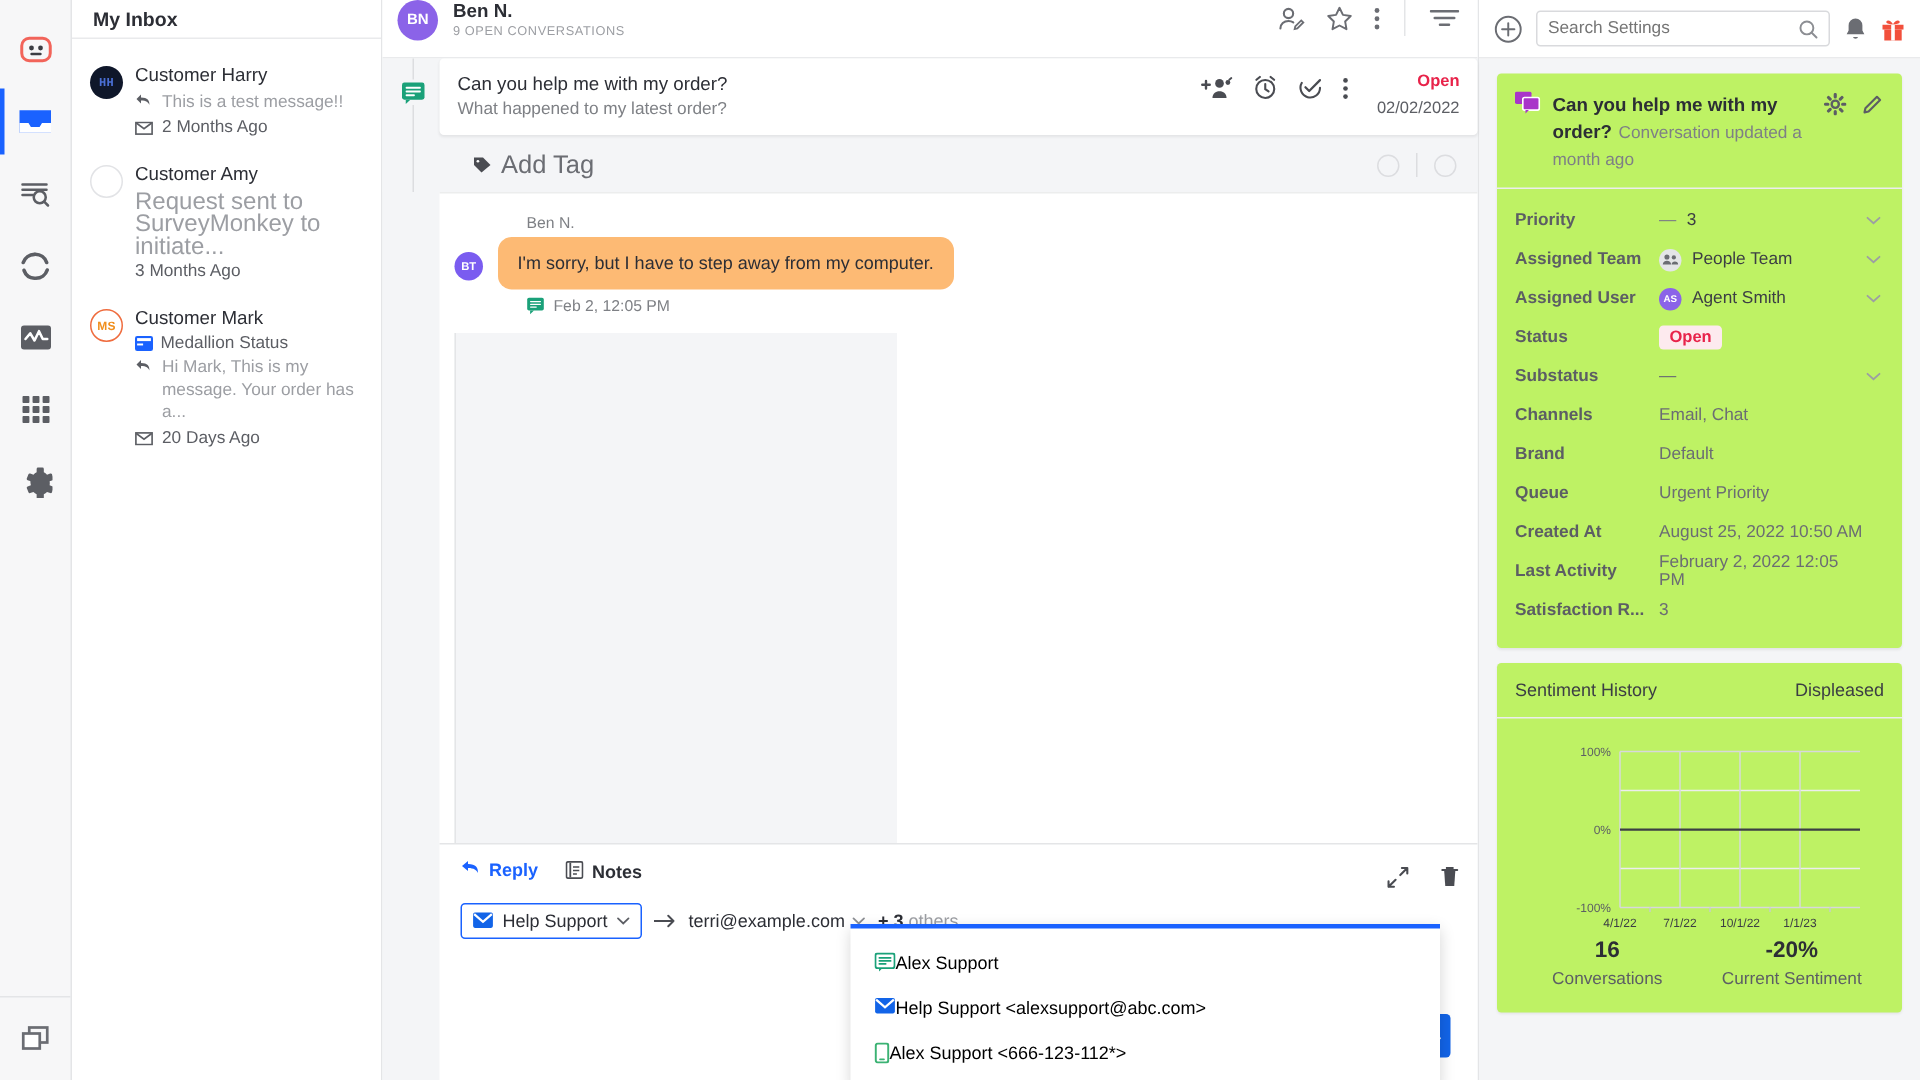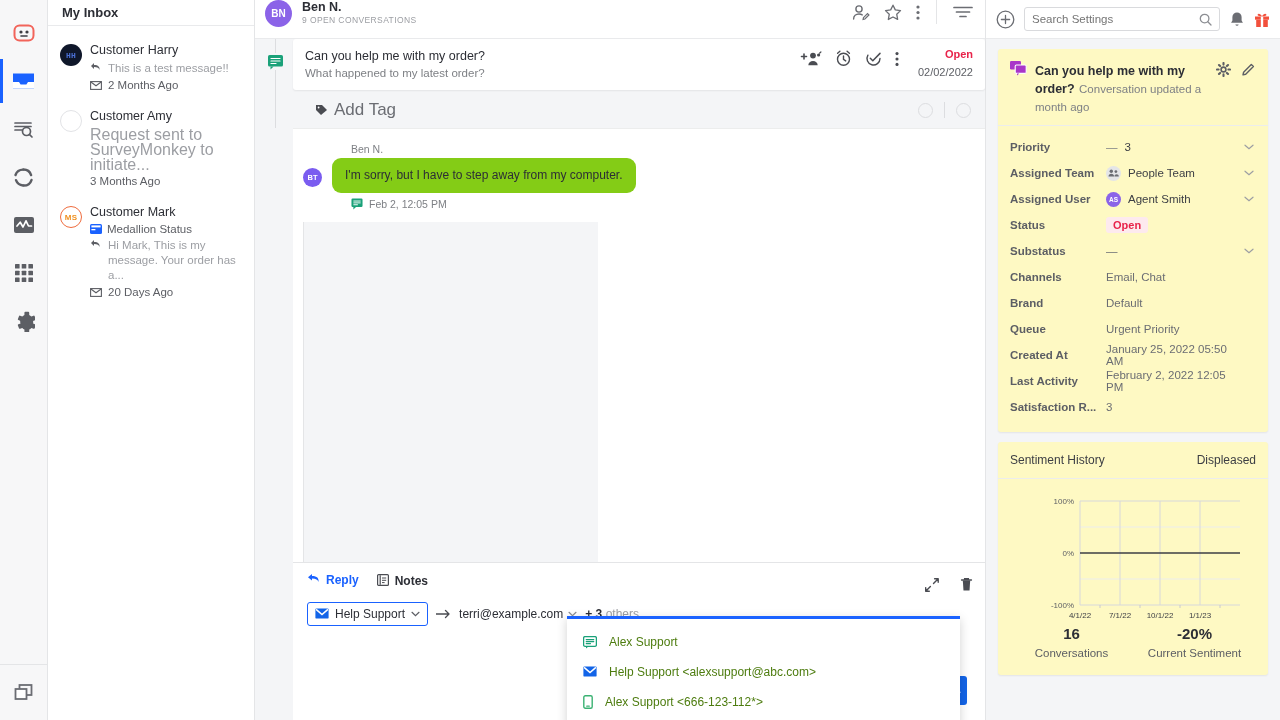--- a/index.html
+++ b/index.html
@@ -121,21 +121,21 @@
   .bubble-line.right { justify-content: flex-end; }
   .mini-av {
     width: 19px; height: 19px; border-radius: 50%; color: #fff; font-size: 7.5px; font-weight: bold;
     display: flex; align-items: center; justify-content: center; flex: 0 0 19px;
   }
   .mini-av.bt { background: #7a5cf0; margin-right: 10px; margin-top: 10px; }
   .bubble {
     border-radius: 9px; padding: 9px 13px; font-size: 12px; line-height: 17px;
     max-width: 470px; color: #2c2e35; white-space: pre-line;
   }
-  .b-gray { background: #84cc16; }
+  .b-gray { background: #fdba74; }
   .stamp { font-size: 10.5px; color: #7e8085; display: flex; align-items: center; gap: 6px; margin: 5px 0 12px 48px; }
 
   
   .composer {
     background: #fff; margin: 0 0 0 38px; border-top: 1px solid #e4e5e7;
     height: 158px; position: relative;
   }
   .comp-tabs { display: flex; align-items: center; padding: 10px 12px 0 14px; gap: 18px; }
   .ctab { font-size: 12px; display: flex; align-items: flex-start; gap: 6px; cursor: pointer; padding-bottom: 7px; }
   .ctab.active { color: #1a62ff; font-weight: bold; border-bottom: 2px solid transparent; }
@@ -148,21 +148,21 @@
   }
   .to-email { font-size: 12px; color: #2c2e35; display: flex; align-items: center; gap: 5px; }
   .others { font-size: 12px; color: #9c9ea3; }
   .others b { color: #2c2e35; }
 
   .dropdown {
     position: absolute; left: 312px; top: 616px; width: 393px; background: #fff;
     border-top: 3px solid #1a62ff; box-shadow: 0 3px 10px rgba(0,0,0,.18); z-index: 40;
     padding: 8px 0 10px 0;
   }
-  .dd-item { display: flex; align-items: center; gap: 12px; padding: 8px 16px; font-size: 12px; cursor: pointer; color: #4d7c0f; }
+  .dd-item { display: flex; align-items: flex-start; padding: 8px 16px; font-size: 12px; cursor: pointer; color: #000000; }
 
   .send-wrap { position: absolute; right: 18px; bottom: 15px; display: flex; z-index: 10; }
   .send-btn {
     background: #1264e8; color: #fff; border: none; font-size: 12.5px; font-weight: bold;
     padding: 0 16px; height: 29px; border-radius: 3px 0 0 3px; display: flex; align-items: center; gap: 7px;
     cursor: pointer; font-family: "Liberation Sans", sans-serif;
   }
   .send-caret {
     background: #1264e8; border-left: 1px solid #3f80ee; width: 23px; height: 29px;
     border-radius: 0 3px 3px 0; display: flex; align-items: center; justify-content: center; cursor: pointer;
@@ -176,21 +176,21 @@
     display: flex; align-items: center; padding: 0 10px; gap: 9px;
   }
   .search-box {
     flex: 1; height: 24px; border: 1px solid #d9dadd; border-radius: 3px; background: #fff;
     display: flex; align-items: center; padding: 0 7px; gap: 6px;
   }
   .search-box input {
     flex: 1; border: none; outline: none; font-size: 11.5px; color: #2c2e35;
     font-family: "Liberation Sans", sans-serif; background: transparent;
   }
-  .card { background: #fef9c3; margin: 10px 12px 0 12px; border-radius: 3px; box-shadow: 0 1px 2px rgba(0,0,0,.07); }
+  .card { background: #bef264; margin: 10px 12px 0 12px; border-radius: 3px; box-shadow: 0 1px 2px rgba(0,0,0,.07); }
   .card-head { padding: 12px 12px 10px 12px; display: flex; align-items: flex-start; gap: 8px; border-bottom: 1px solid #eceded; }
   .ch-text { flex: 1; }
   .ch-title { font-size: 12.5px; font-weight: bold; color: #2c2e35; line-height: 16px; }
   .ch-sub { font-size: 11.5px; color: #7e8085; line-height: 16px; margin-top: 2px; }
   .ch-icons { display: flex; gap: 10px; align-items: center; padding-top: 1px; }
   .props { padding: 8px 12px 12px 12px; }
   .prop { display: flex; align-items: center; min-height: 26px; font-size: 11.5px; }
   .prop-label { width: 96px; flex: 0 0 96px; color: #5c5e64; font-weight: bold; }
   .prop-val { flex: 1; color: #3c3e44; display: flex; align-items: center; gap: 7px; }
   .prop-val.muted { color: #6b6d73; }
@@ -773,21 +773,21 @@
         </div>
 
         <div class="prop">
           <span class="prop-label">Queue</span>
           <span class="prop-val muted">Urgent Priority</span>
           <span class="prop-caret"></span>
         </div>
 
         <div class="prop">
           <span class="prop-label">Created At</span>
-          <span class="prop-val muted">January 25, 2022 05:50 AM</span>
+          <span class="prop-val muted">August 25, 2022 10:50 AM</span>
           <span class="prop-caret"></span>
         </div>
 
         <div class="prop">
           <span class="prop-label">Last Activity</span>
           <span class="prop-val muted">February 2, 2022 12:05 PM</span>
           <span class="prop-caret"></span>
         </div>
 
         <div class="prop">

